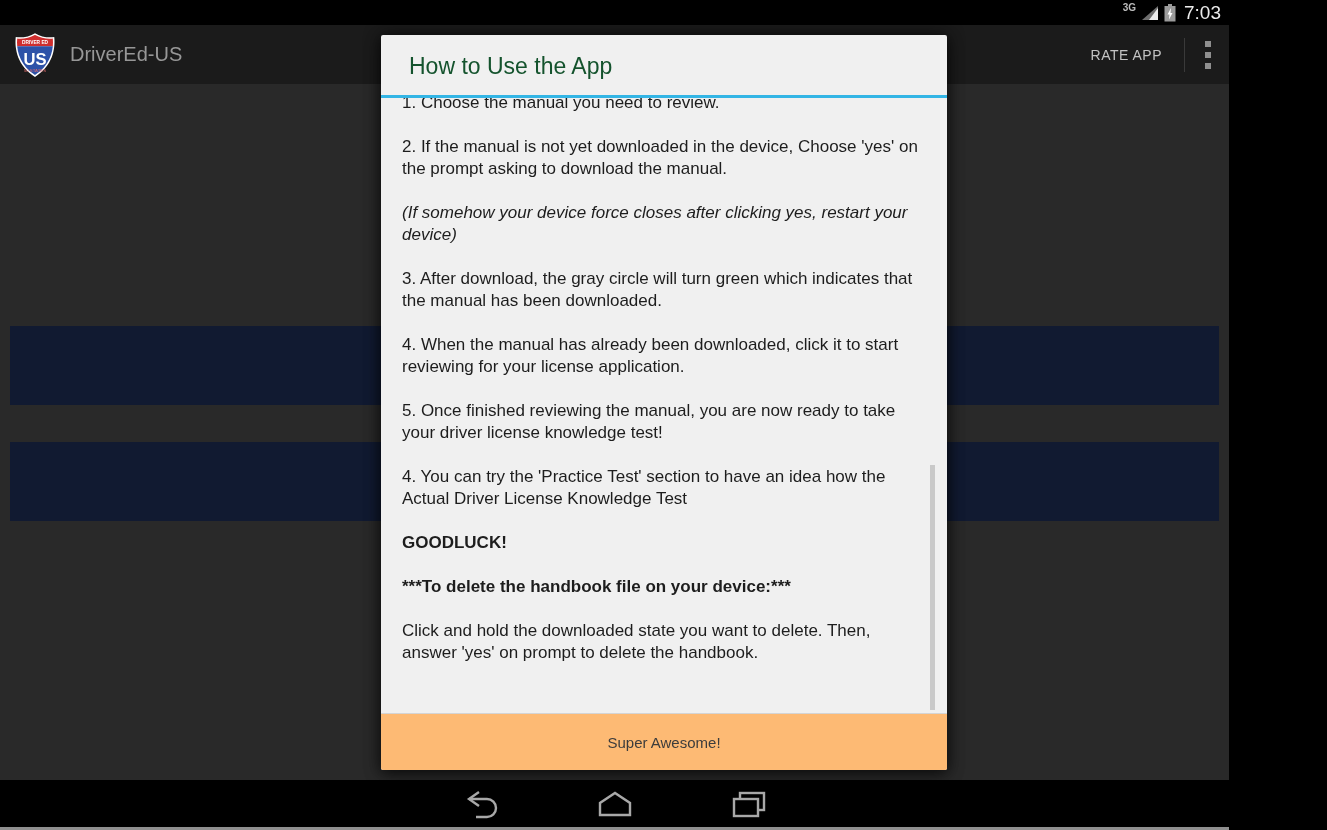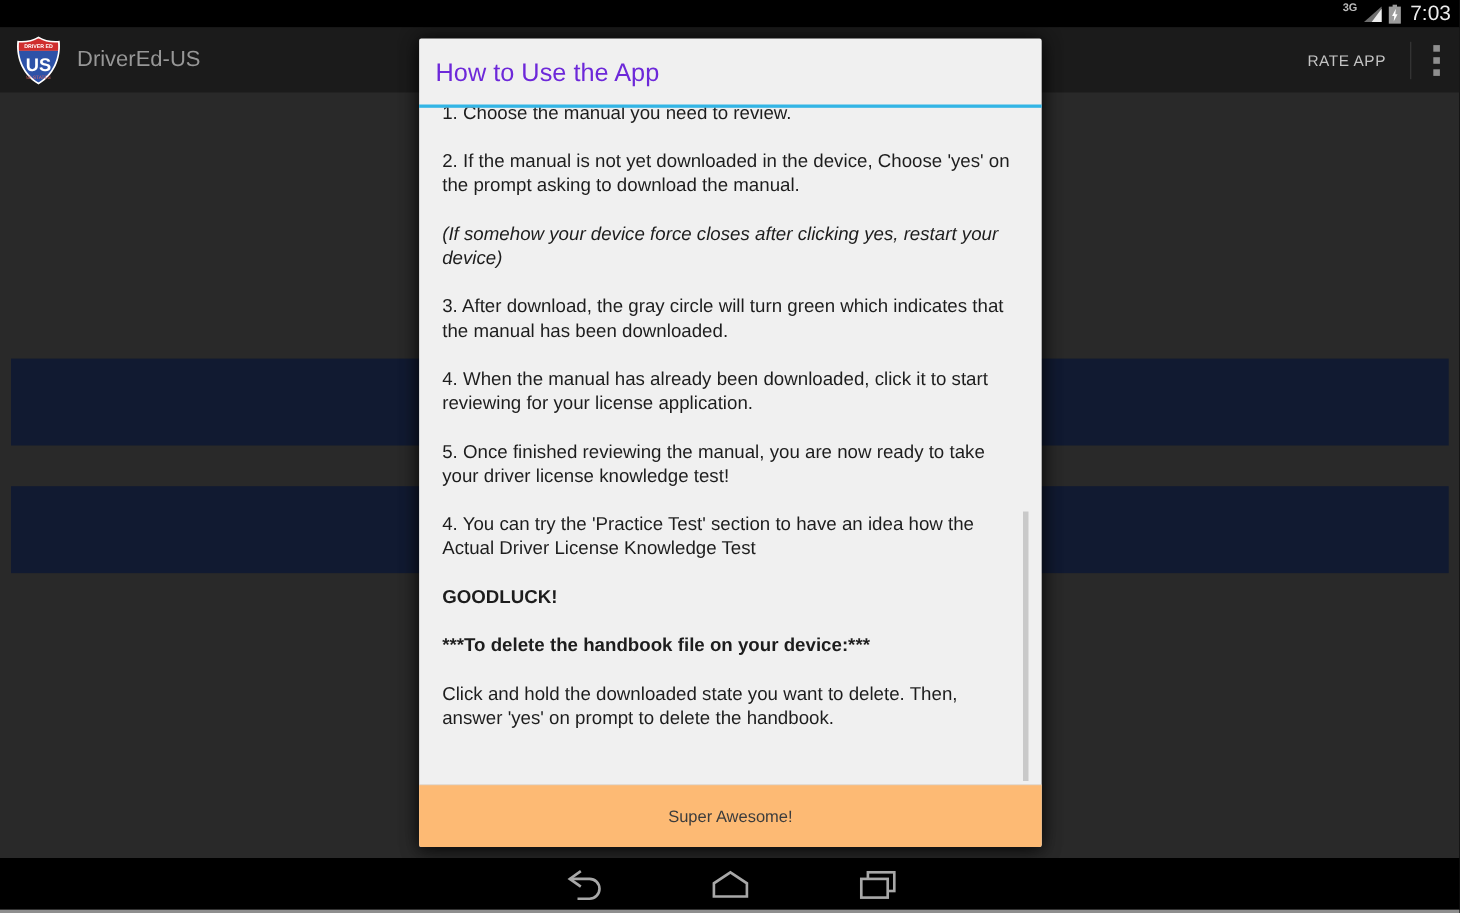--- a/index.html
+++ b/index.html
@@ -1,16 +1,16 @@
 <!DOCTYPE html>
 <html><head>
 <meta charset="utf-8">
 <style>
   html,body{margin:0;padding:0;background:#000;}
-  .screen{position:relative;width:1327px;height:830px;background:#292929;overflow:hidden;
+  .screen{position:relative;width:1229px;height:830px;background:#292929;overflow:hidden;
           font-family:"Liberation Sans",sans-serif;}
 
   
   .status-bar{position:absolute;top:0;left:0;width:100%;height:25px;background:#000;
               display:flex;justify-content:flex-end;align-items:center;gap:5px;
               padding-right:8px;box-sizing:border-box;}
   .net-label{color:#bdbdbd;font-size:10px;font-weight:bold;align-self:flex-start;margin-top:2px;}
   .time{color:#ededed;font-size:19px;margin-left:3px;}
 
   
@@ -33,21 +33,21 @@
   
   .nav-bar{position:absolute;top:780px;left:0;width:100%;height:47px;background:#000;
            display:flex;justify-content:center;align-items:center;gap:70px;}
   .nav-btn{width:64px;height:47px;display:flex;align-items:center;justify-content:center;cursor:pointer;}
   .nav-btn svg{stroke:#a8a8a8;fill:none;stroke-width:2.4;}
   .bottom-strip{position:absolute;top:827px;left:0;width:100%;height:3px;background:#8f8f8f;}
 
   
   .dialog{position:absolute;left:381px;top:35px;width:566px;height:735px;background:#f0f0f0;
           border-radius:2px;box-shadow:0 0 16px rgba(0,0,0,.6),0 5px 16px rgba(0,0,0,.45);}
-  .dialog-title{height:60px;line-height:62px;padding-left:15px;color:#6d28d9;font-size:23px;}
+  .dialog-title{height:60px;line-height:62px;padding-left:28px;color:#14532d;font-size:23px;}
   .title-divider{height:3px;background:#33b5e5;}
   .dialog-body{position:absolute;top:63px;left:0;right:0;bottom:57px;overflow:hidden;
                padding:0 17px;color:#1d1d1d;font-size:17px;line-height:22px;box-sizing:border-box;}
   .dialog-body p{margin:0 4px 22px;}
   .dialog-body p.first{margin-top:-6px;}
   .dialog-body p.italic{font-style:italic;}
   .dialog-body p.bold{font-weight:bold;}
   .dialog-body p.gap2{margin-top:22px;}
   .scroll-thumb{position:absolute;right:12px;top:367px;width:5px;height:245px;background:#c9c9c9;}
   .dialog-footer{position:absolute;left:0;right:0;bottom:0;height:57px;background:#fdba74;

